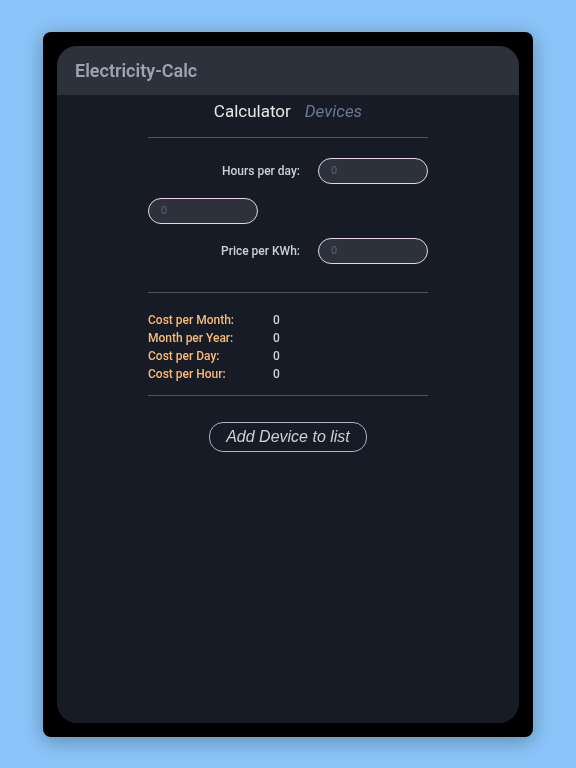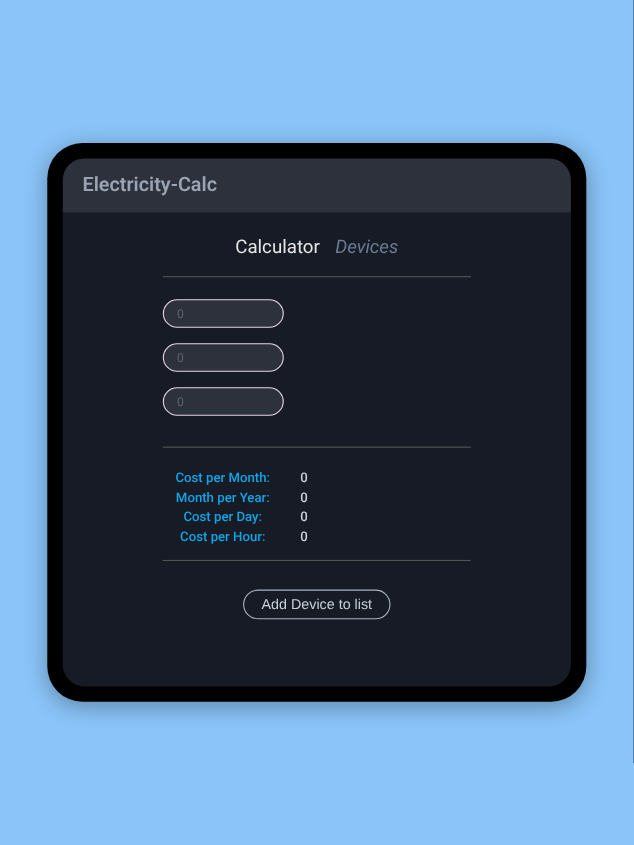--- a/index.html
+++ b/index.html
@@ -11,23 +11,23 @@
       background: #8ac4f8;
       width: 576px;
       height: 768px;
       display: flex;
       align-items: center;
       justify-content: center;
       font-family: -apple-system, BlinkMacSystemFont, "Segoe UI", Roboto, "Helvetica Neue", sans-serif;
     }
     .device-frame {
       width: 490px;
-      height: 508px;
+      height: 705px;
       background: #000;
-      border-radius: 32px;
+      border-radius: 8px;
       padding: 14px;
       box-shadow: 0 4px 20px rgba(0,0,0,0.3);
     }
     .screen {
       width: 100%;
       height: 100%;
       background: #161b25;
       border-radius: 20px;
       overflow: hidden;
       color: #c9d1d9;
@@ -38,21 +38,21 @@
     }
     .titlebar h1 {
       font-size: 18px;
       font-weight: 600;
       color: #9aa4b2;
     }
     .tabs {
       display: flex;
       justify-content: center;
       gap: 14px;
-      margin-top: 22px;
+      margin-top: 6px;
       margin-bottom: 16px;
     }
     .tab {
       font-size: 17px;
       font-weight: 400;
     }
     .tab.active {
       color: #e6e6e6;
     }
     .tab.inactive {
@@ -100,77 +100,80 @@
       border-bottom: 1px solid #555;
     }
     .result-row {
       display: flex;
       margin: 4px 0;
       font-size: 12px;
       font-weight: 500;
     }
     .result-label {
       width: 125px;
-      text-align: center;
+      text-align: left;
       padding-right: 16px;
-      color: #0ea5e9;
+      color: #fdba74;
     }
     .result-value {
       color: #c9d1d9;
     }
     .actions {
       display: flex;
       justify-content: center;
       margin-top: 26px;
     }
     .add-btn {
       border: 1px solid #aab4c3;
       border-radius: 14px;
       background: transparent;
       color: #c9d1d9;
       padding: 5px 16px;
-      font-size: 13px;
+      font-size: 16px;
       font-weight: 400;
+      font-style: italic;
     }
   </style>
 </head>
 <body>
 
 <div class="device-frame">
   <div class="screen">
 
     <div class="titlebar">
       <h1>Electricity-Calc</h1>
     </div>
 
     <div class="tabs">
       <span class="tab active">Calculator</span>
       <span class="tab inactive">Devices</span>
     </div>
 
     <div class="form-area">
+
+      <div class="field-row">
+        <span class="field-label">Hours per day:</span>
+        <div class="pill-input">
+          <span>0</span>
+        </div>
+      </div>
 
       <div class="field-row">
         <div class="pill-input">
           <span>0</span>
         </div>
       </div>
 
       <div class="field-row">
+        <span class="field-label">Price per KWh:</span>
         <div class="pill-input">
           <span>0</span>
         </div>
       </div>
 
-      <div class="field-row">
-        <div class="pill-input">
-          <span>0</span>
-        </div>
-      </div>
-
     </div>
 
     <div class="results">
 
       <div class="result-row">
         <span class="result-label">Cost per Month:</span>
         <span class="result-value">0</span>
       </div>
 
       <div class="result-row">

